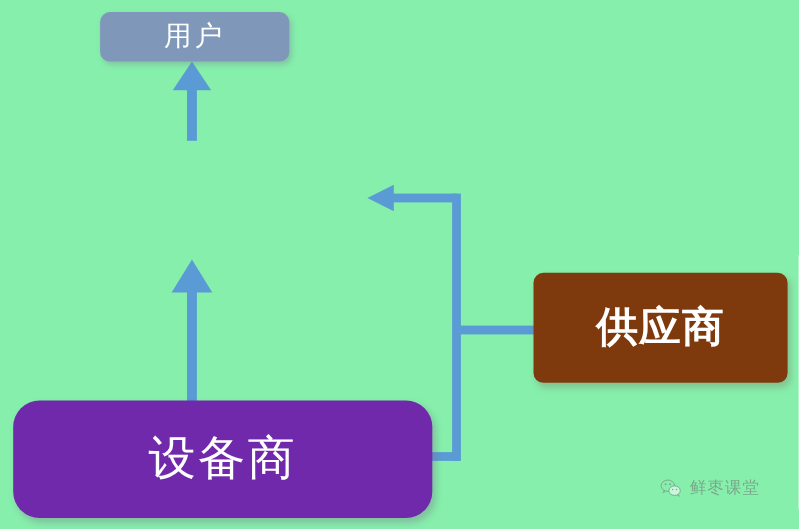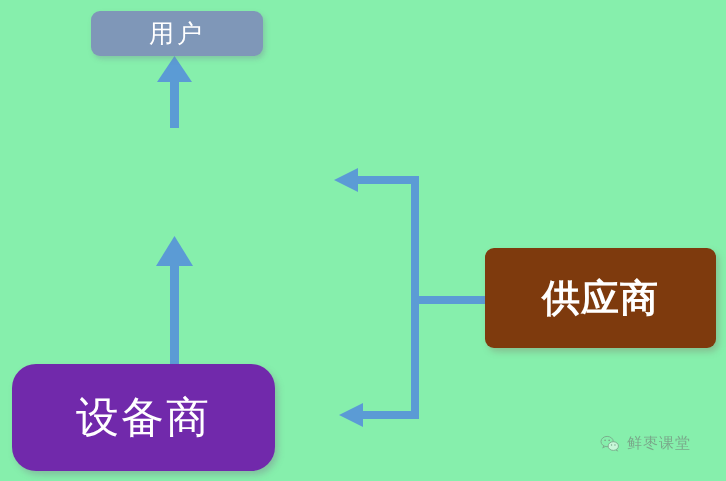--- a/index.html
+++ b/index.html
@@ -56,21 +56,21 @@
     background: #53802e;
     border-radius: 24px;
     box-shadow: 3px 4px 6px rgba(110,120,110,0.35);
     font-size: 43px;
   }
 
   
   #node-equipment {
     left: 12px;
     top: 364px;
-    width: 263px;
+    width: 381px;
     height: 107px;
     background: #7129ab;
     border-radius: 24px;
     box-shadow: 3px 4px 6px rgba(120,110,135,0.35);
     font-size: 43px;
   }
 
   
   #node-supplier {
     left: 485px;

